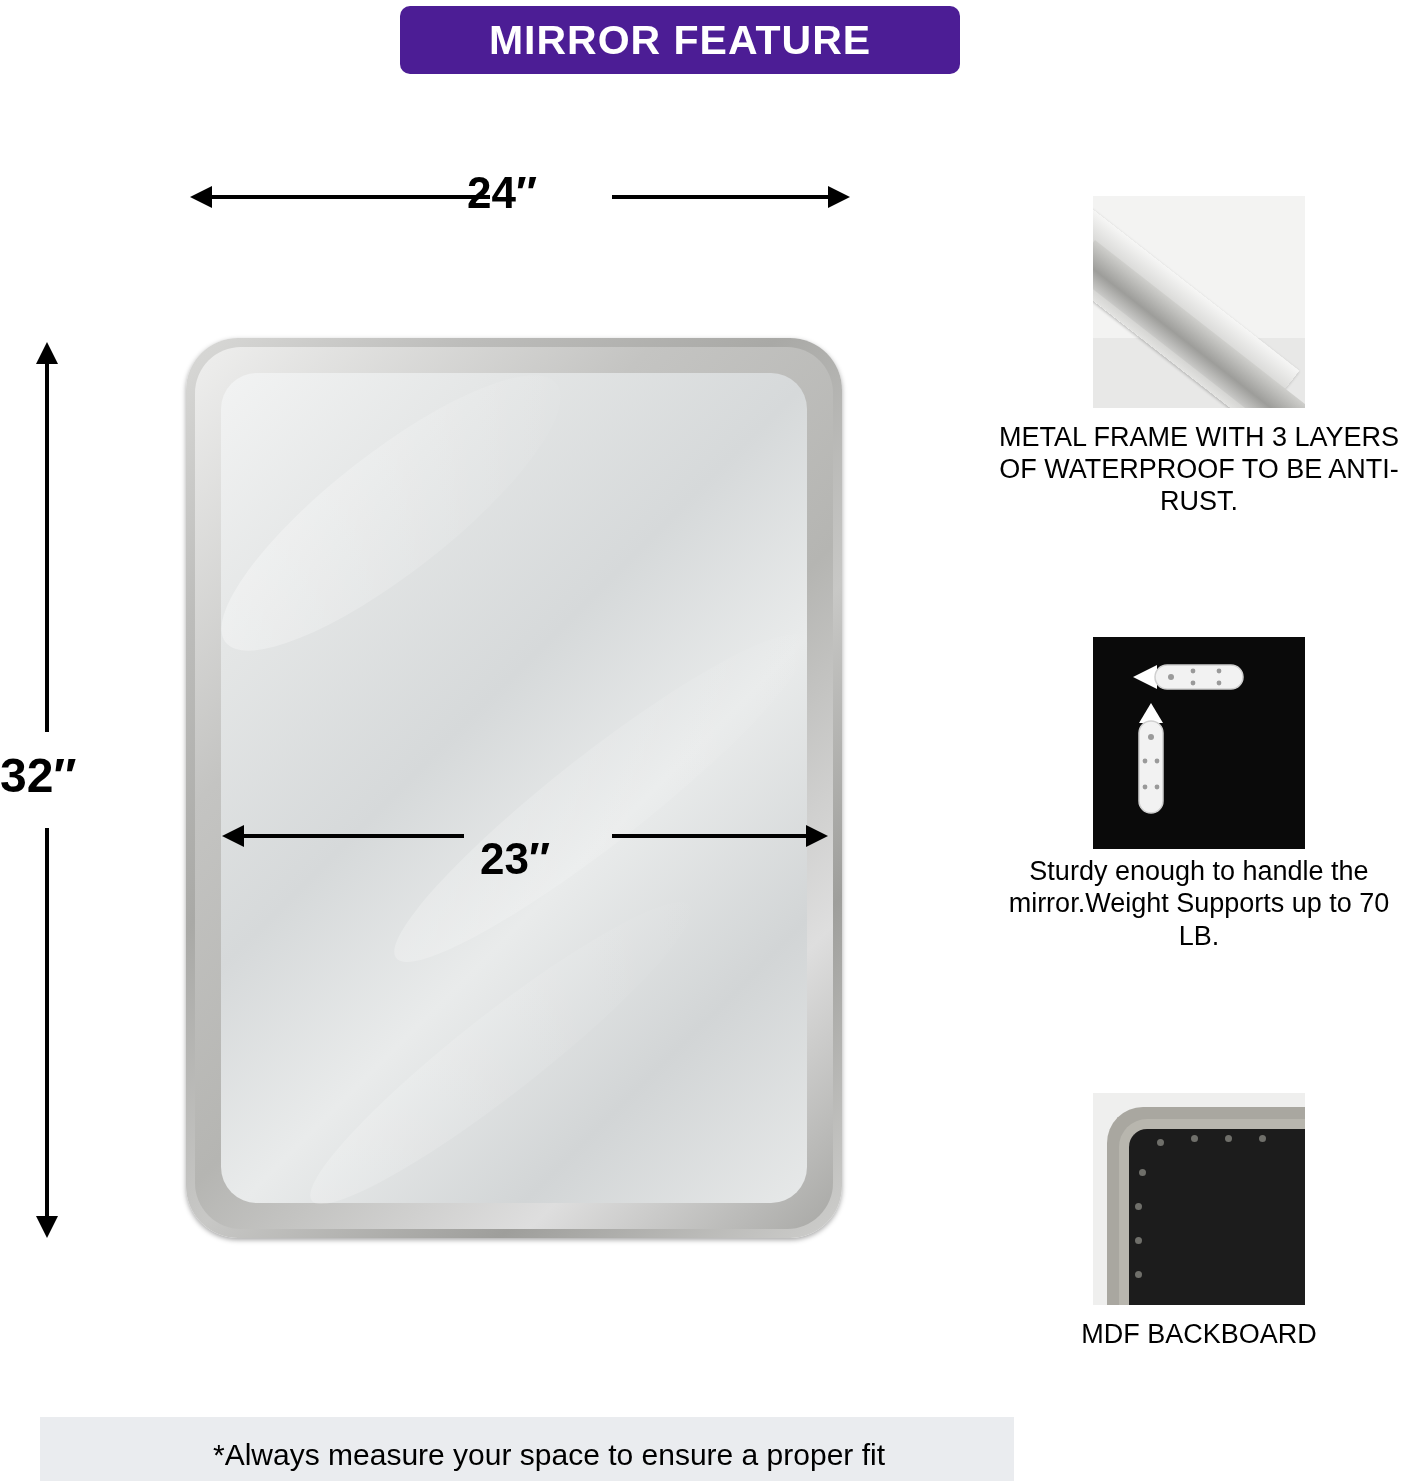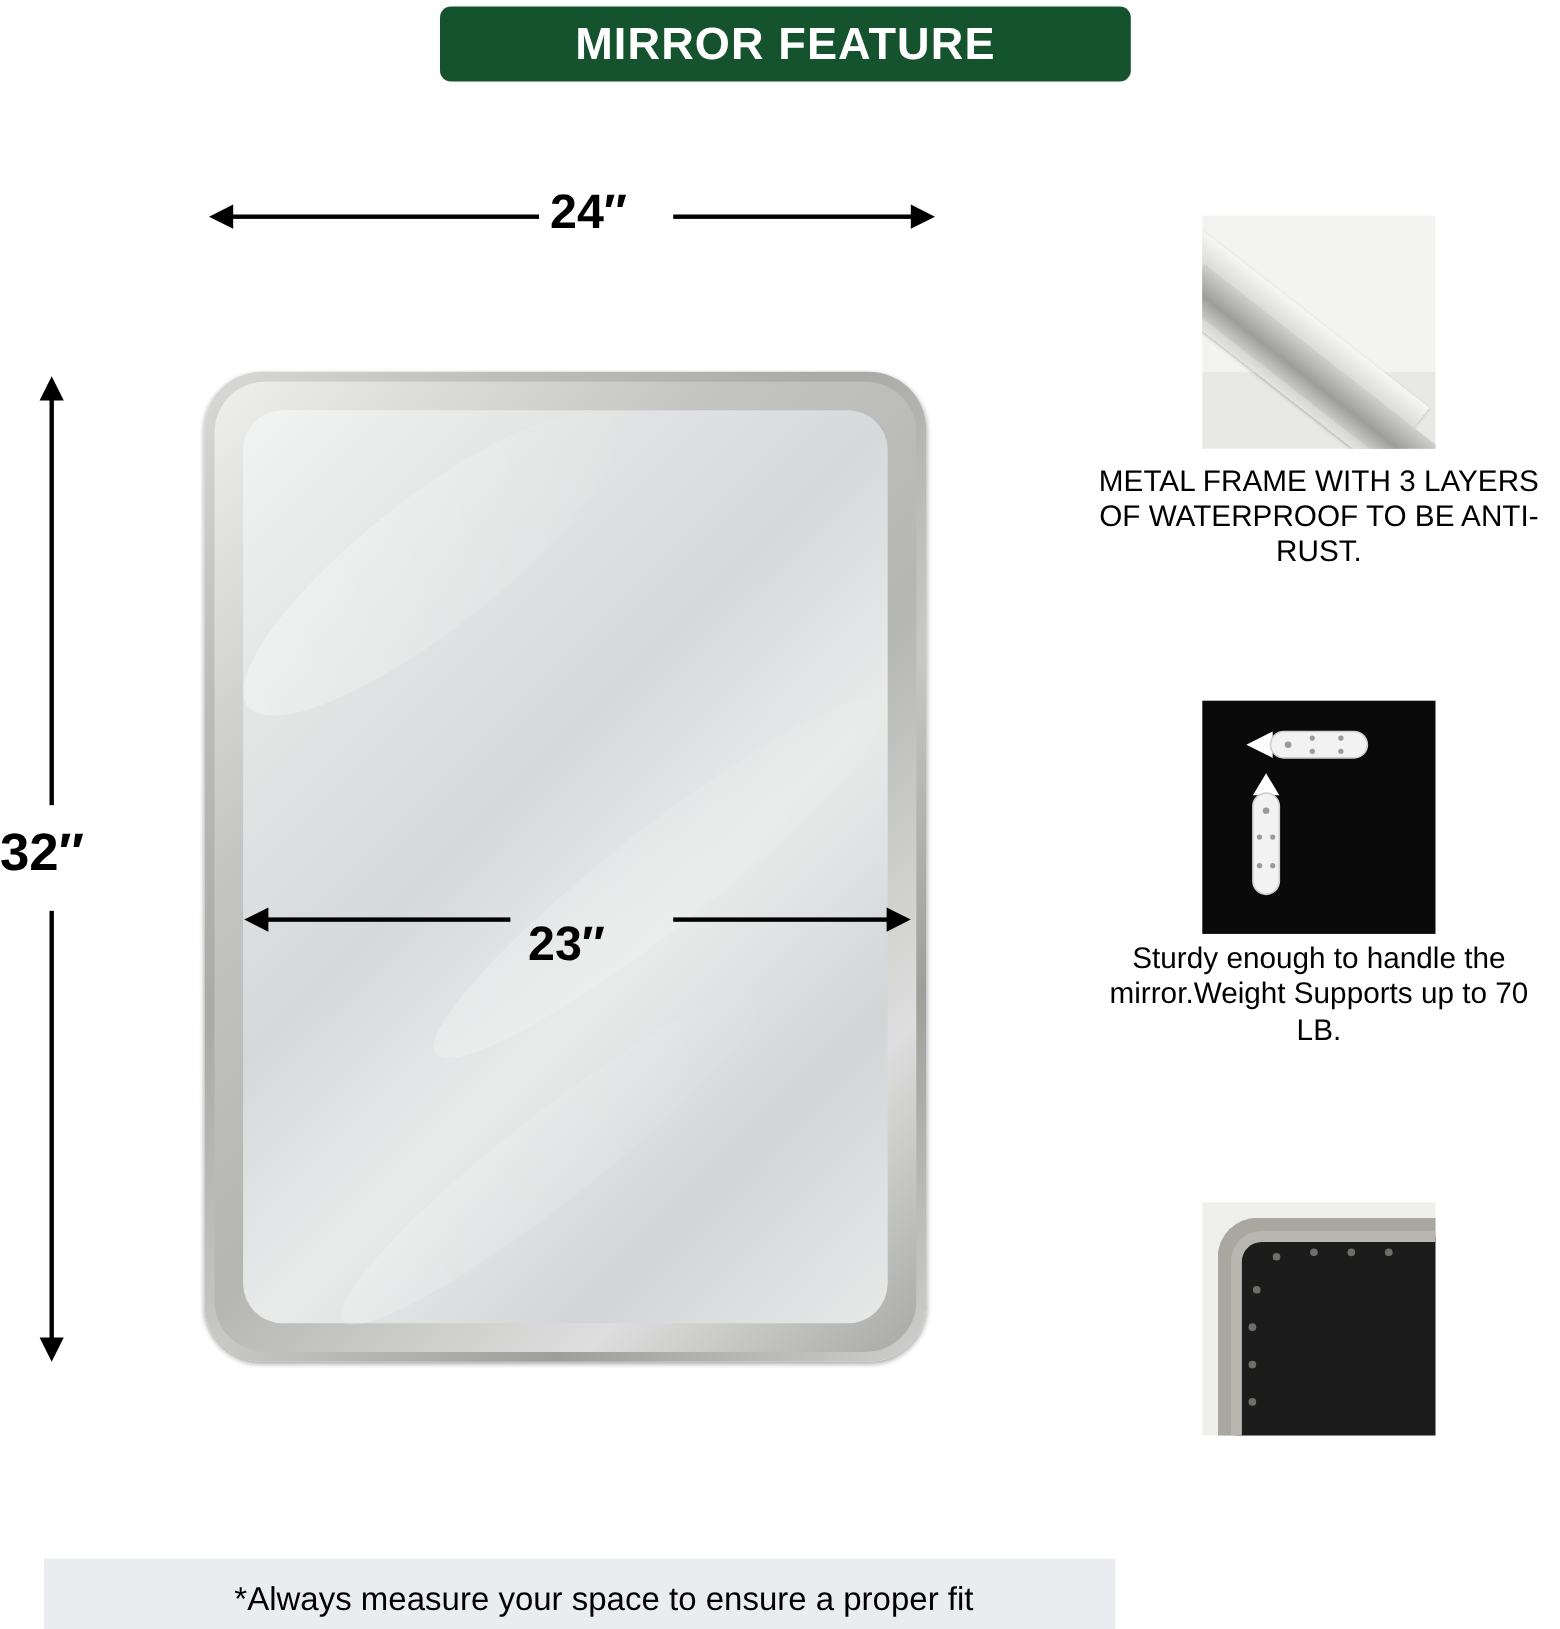--- a/index.html
+++ b/index.html
@@ -14,23 +14,23 @@
     font-family: "Liberation Sans", sans-serif;
     color: #000000;
     overflow: hidden;
   }
 
   
   .title-banner {
     position: absolute;
     left: 400px;
     top: 6px;
-    width: 628px;
+    width: 560px;
     height: 68px;
-    background: #14532d;
+    background: #4c1d95;
     border-radius: 10px;
     display: flex;
     align-items: center;
     justify-content: center;
   }
   .title-banner span {
     color: #ffffff;
     font-size: 41px;
     font-weight: bold;
     letter-spacing: 1px;
@@ -224,21 +224,21 @@
 </head>
 <body>
 
 <div class="title-banner">
   <span>MIRROR FEATURE</span>
 </div>
 
 <div>
   <div class="arrow-head ah-left" style="left:190px; top:186px;"></div>
   <div class="arrow-line-h" style="left:210px; top:195px; width:280px;"></div>
-  <div class="dim-label" style="left:500px; top:168px;text-align:right;">24″</div>
+  <div class="dim-label" style="left:467px; top:168px;text-align:right;">24″</div>
   <div class="arrow-line-h" style="left:612px; top:195px; width:218px;"></div>
   <div class="arrow-head ah-right" style="left:828px; top:186px;"></div>
 </div>
 
 <div>
   <div class="arrow-head ah-up" style="left:36px; top:342px;"></div>
   <div class="arrow-line-v" style="left:45px; top:362px; height:370px;"></div>
   <div class="dim-label" style="left:0px; top:748px; font-size:48px;">32″</div>
   <div class="arrow-line-v" style="left:45px; top:828px; height:390px;"></div>
   <div class="arrow-head ah-down" style="left:36px; top:1216px;"></div>
@@ -308,17 +308,18 @@
       <div class="screw" style="left:28px; top:10px;"></div>
       <div class="screw" style="left:62px; top:6px;"></div>
       <div class="screw" style="left:96px; top:6px;"></div>
       <div class="screw" style="left:130px; top:6px;"></div>
       <div class="screw" style="left:10px; top:40px;"></div>
       <div class="screw" style="left:6px; top:74px;"></div>
       <div class="screw" style="left:6px; top:108px;"></div>
       <div class="screw" style="left:6px; top:142px;"></div>
     </div>
   </div>
+  <div class="feature-title">MDF BACKBOARD</div>
 </div>
 
 <div class="footer-note">
   <span>*Always measure your space to ensure a proper fit</span>
 </div>
 
 </body></html>

